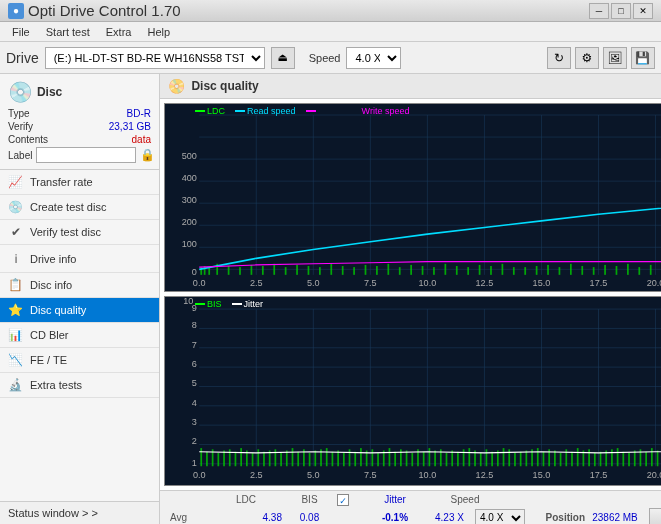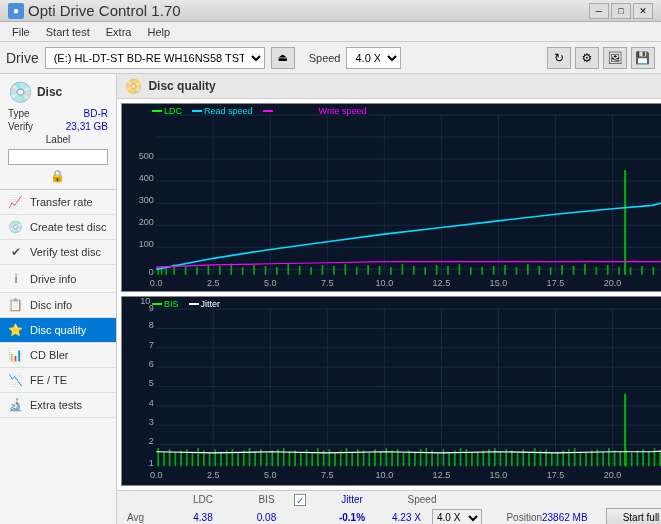--- a/index.html
+++ b/index.html
@@ -84,21 +84,21 @@
       padding: 6px 8px;
       border-bottom: 1px solid #ccc;
       background: #f5f5f5;
     }
     .disc-header { display: flex; align-items: center; gap: 4px; margin-bottom: 4px; }
     .disc-title { font-weight: bold; font-size: 12px; color: #333; }
     .disc-row { display: flex; justify-content: space-between; margin-bottom: 2px; }
     .disc-key { color: #333; font-size: 10px; }
     .disc-value { color: #0000cc; font-size: 10px; }
     .disc-value.red { color: #cc0000; }
-    .label-row { display: flex; align-items: center; gap: 4px; margin-top: 2px; flex-direction: column; }
+    .label-row { display: flex; align-items: center; gap: 4px; margin-top: 2px; }
     .label-input { border: 1px solid #aaa; width: 100px; height: 16px; font-size: 10px; padding: 1px 2px; }
 
     
     .nav-items { flex: 1; }
     .nav-item {
       display: flex; align-items: center; gap: 6px;
       padding: 5px 8px;
       cursor: pointer;
       border-bottom: 1px solid #e0e0e0;
       font-size: 11px;
@@ -211,20 +211,24 @@
         <span class="disc-title">Disc</span>
       </div>
       <div class="disc-row">
         <span class="disc-key">Type</span>
         <span class="disc-value">BD-R</span>
       </div>
       <div class="disc-row">
         <span class="disc-key">Verify</span>
         <span class="disc-value">23,31 GB</span>
       </div>
+      <div class="disc-row">
+        <span class="disc-key">Contents</span>
+        <span class="disc-value red">data</span>
+      </div>
       <div class="label-row">
         <span class="disc-key">Label</span>
         <input class="label-input" type="text" style="">
         <span style="font-size:12px; cursor:pointer;">🔒</span>
       </div>
     </div>
 
     <div class="nav-items">
       <div class="nav-item">
         <span class="nav-icon">📈</span>
@@ -257,20 +261,23 @@
       <div class="nav-item">
         <span class="nav-icon">📉</span>
         <span>FE / TE</span>
       </div>
       <div class="nav-item">
         <span class="nav-icon">🔬</span>
         <span>Extra tests</span>
       </div>
     </div>
 
+    <div class="status-window-btn">
+      <span>Status window &gt; &gt;</span>
+    </div>
   </div>
 
   <div class="content-area">
 
     <div class="quality-header">
       <span class="quality-icon">📀</span>
       <span class="quality-title">Disc quality</span>
     </div>
 
     <div class="charts-area">
@@ -576,29 +583,29 @@
         </span>
         <span style="width:80px; text-align:center; color:#0000cc;">Jitter</span>
         <span style="width:60px; text-align:center;">Speed</span>
         <span style="flex:1;"></span>
         <div class="start-btns">
         </div>
       </div>
 
       <div style="display:flex; align-items:center; gap:0; font-size:10px; padding: 0 4px;">
         <span style="width:40px; color:#555;">Avg</span>
-        <span style="width:72px; text-align:center; color:#0000cc;">4.38</span>
+        <span style="width:72px; text-align:right; color:#0000cc;">4.38</span>
         <span style="width:55px; text-align:center; color:#0000cc;">0.08</span>
         <span style="width:18px;"></span>
         <span style="width:80px; text-align:center; color:#0000cc;font-weight:bold;">-0.1%</span>
         <span style="width:40px; color:#0000cc;">4.23 X</span>
         <select style="width:50px; height:18px; font-size:10px; border:1px solid #aaa;">
           <option>4.0 X</option>
         </select>
-        <span style="width:50px; text-align:right; color:#555; font-size:10px; margin-left:10px;">Position</span>
-        <span style="width:60px; color:#0000cc; text-align:left; font-size:10px;">23862 MB</span>
+        <span style="width:50px; text-align:right; color:#555; font-size:10px; margin-left:10px;font-weight:bold;">Position</span>
+        <span style="width:60px; color:#0000cc; text-align:center; font-size:10px;">23862 MB</span>
         <button style="width:70px; height:20px; font-size:10px; margin-left:4px; background: linear-gradient(to bottom, #f0f0f0, #d8d8d8); border:1px solid #aaa; cursor:pointer;">Start full</button>
       </div>
 
     </div>
 
   </div>
 </div>
 
 </body></html>

